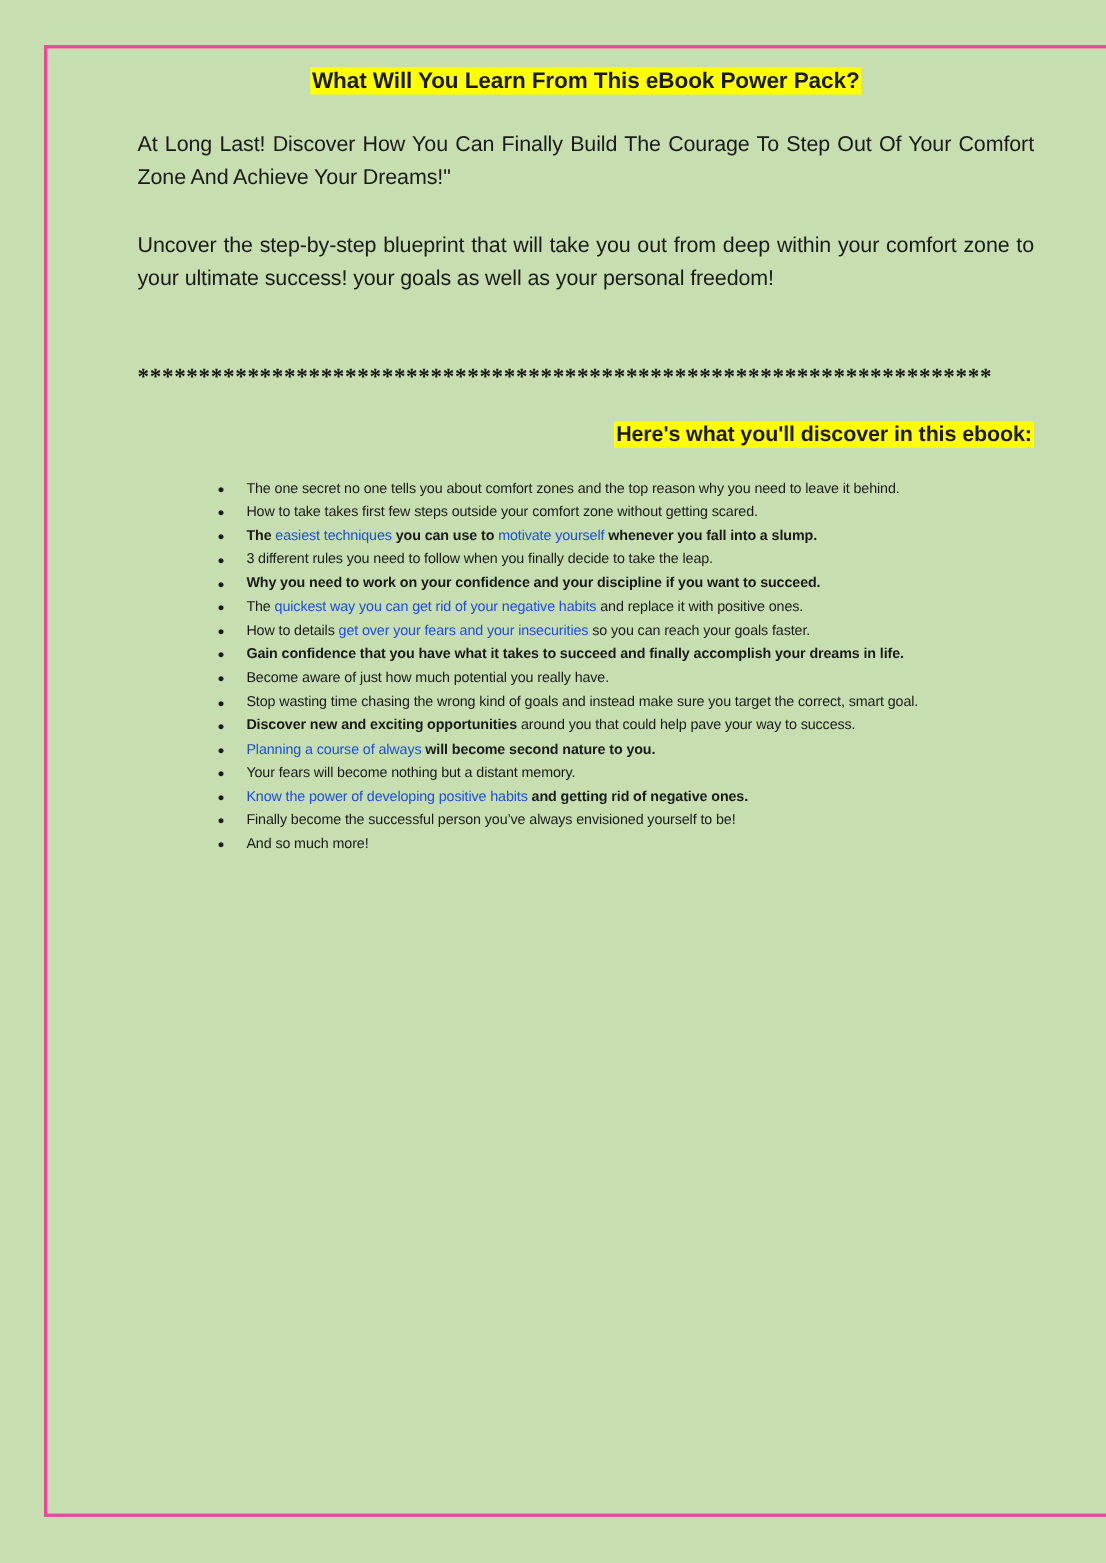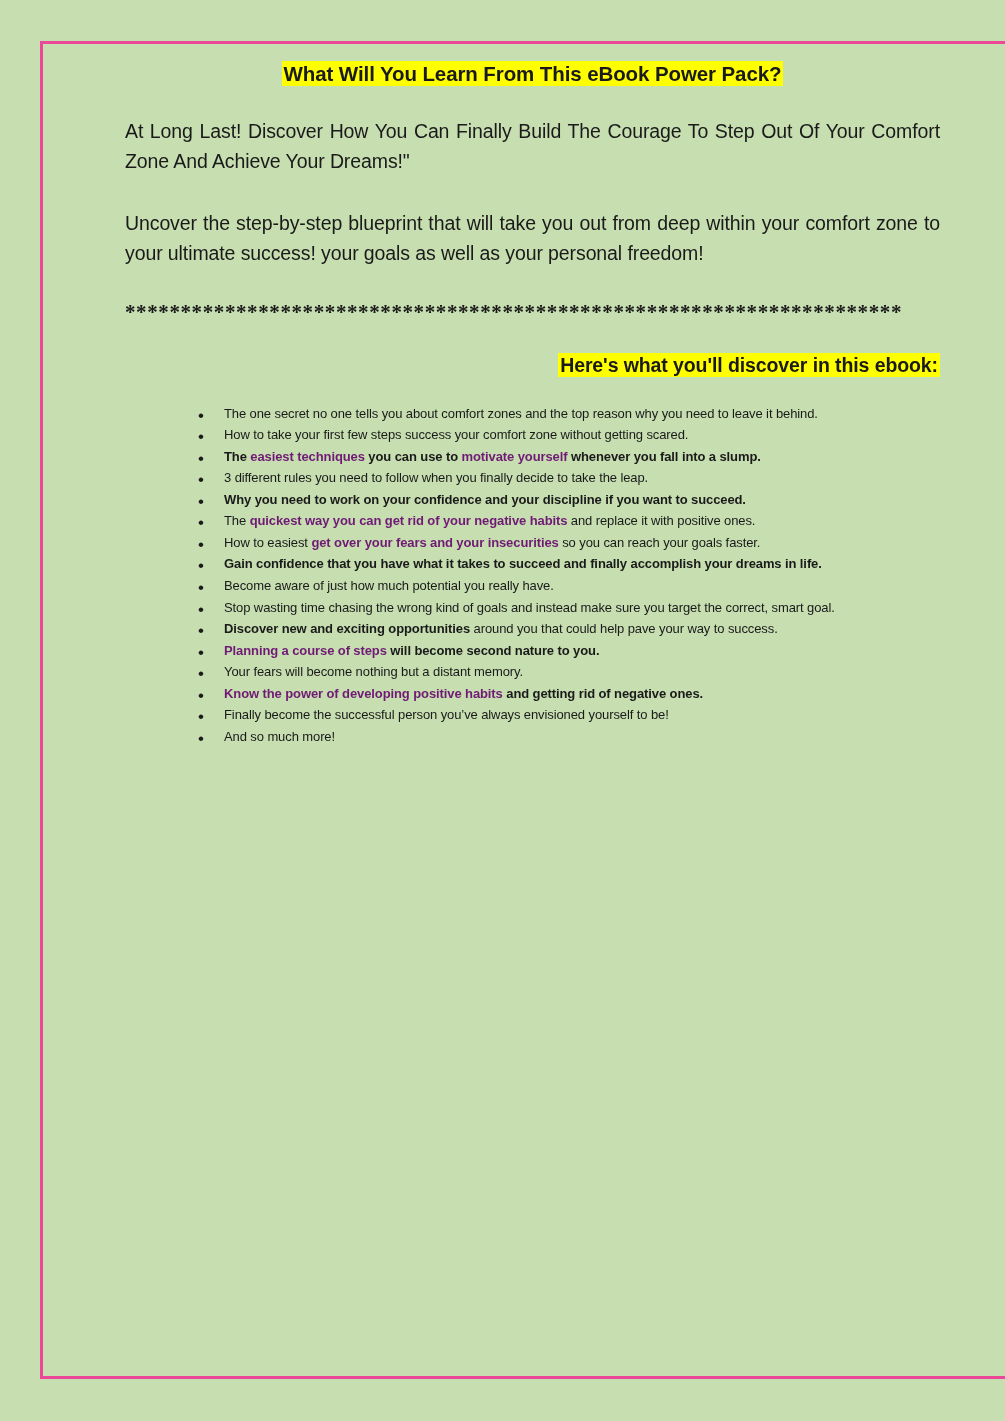--- a/index.html
+++ b/index.html
@@ -43,21 +43,21 @@
     padding: 1px 2px;
   }
   .para {
     font-size: 19.5px;
     line-height: 1.55;
     margin: 0 0 32px 0;
     letter-spacing: -0.1px;
     text-align: justify;
   }
   .para-2 {
-    margin-bottom: 32px;
+    margin-bottom: 62px;
   }
   .divider {
     font-family: "Liberation Serif", serif;
     font-size: 21px;
     line-height: 1.1;
     letter-spacing: 0.6px;
     margin: 0 0 30px 0;
     white-space: nowrap;
     overflow: hidden;
     font-weight: bold;
@@ -84,52 +84,52 @@
   }
   ul.bullets > li::before {
     content: "\2022";
     position: absolute;
     left: 73px;
     top: -1px;
     font-size: 17px;
     color: #1a1a1a;
   }
   .b { font-weight: bold; }
-  .blue { color: #701a75; font-weight: bold; }
+  .blue { color: #1d4ed8; font-weight: normal; }
   .bullet-text { display: inline; }
 </style>
 </head>
 <body>
 
 <div class="page-frame">
   <div class="content">
 
     <h1 class="doc-title"><span class="hl">What Will You Learn From This eBook Power Pack?</span></h1>
 
     <p class="para">At Long Last! Discover How You Can Finally Build The Courage To Step Out Of Your Comfort Zone And Achieve Your Dreams!"</p>
 
     <p class="para para-2">Uncover the step-by-step blueprint that will take you out from deep within your comfort zone to your ultimate success! your goals as well as your personal freedom!</p>
 
     <div class="divider">**********************************************************************</div>
 
     <h2 class="sub-title"><span class="hl">Here's what you'll discover in this ebook:</span></h2>
 
     <ul class="bullets">
         <li><span class="bullet-text">The one secret no one tells you about comfort zones and the top reason why you need to leave it behind.</span></li>
-        <li><span class="bullet-text">How to take your first few steps success your comfort zone without getting scared.</span></li>
+        <li><span class="bullet-text">How to take takes first few steps outside your comfort zone without getting scared.</span></li>
         <li><span class="bullet-text b">The </span><span class="bullet-text blue">easiest techniques</span><span class="bullet-text b"> you can use to </span><span class="bullet-text blue">motivate yourself</span><span class="bullet-text b"> whenever you fall into a slump.</span></li>
         <li><span class="bullet-text">3 different rules you need to follow when you finally decide to take the leap.</span></li>
         <li><span class="bullet-text b">Why you need to work on your confidence and your discipline if you want to succeed.</span></li>
         <li><span class="bullet-text">The </span><span class="bullet-text blue">quickest way you can get rid of your negative habits</span><span class="bullet-text"> and replace it with positive ones.</span></li>
-        <li><span class="bullet-text">How to easiest </span><span class="bullet-text blue">get over your fears and your insecurities</span><span class="bullet-text"> so you can reach your goals faster.</span></li>
+        <li><span class="bullet-text">How to details </span><span class="bullet-text blue">get over your fears and your insecurities</span><span class="bullet-text"> so you can reach your goals faster.</span></li>
         <li><span class="bullet-text b">Gain confidence that you have what it takes to succeed and finally accomplish your dreams in life.</span></li>
         <li><span class="bullet-text">Become aware of just how much potential you really have.</span></li>
         <li><span class="bullet-text">Stop wasting time chasing the wrong kind of goals and instead make sure you target the correct, smart goal.</span></li>
         <li><span class="bullet-text b">Discover new and exciting opportunities</span><span class="bullet-text"> around you that could help pave your way to success.</span></li>
-        <li><span class="bullet-text blue">Planning a course of steps</span><span class="bullet-text b"> will become second nature to you.</span></li>
+        <li><span class="bullet-text blue">Planning a course of always</span><span class="bullet-text b"> will become second nature to you.</span></li>
         <li><span class="bullet-text">Your fears will become nothing but a distant memory.</span></li>
         <li><span class="bullet-text blue">Know the power of developing positive habits</span><span class="bullet-text b"> and getting rid of negative ones.</span></li>
         <li><span class="bullet-text">Finally become the successful person you’ve always envisioned yourself to be!</span></li>
         <li><span class="bullet-text">And so much more!</span></li>
       </ul>
 
   </div>
 </div>
 
 </body></html>

